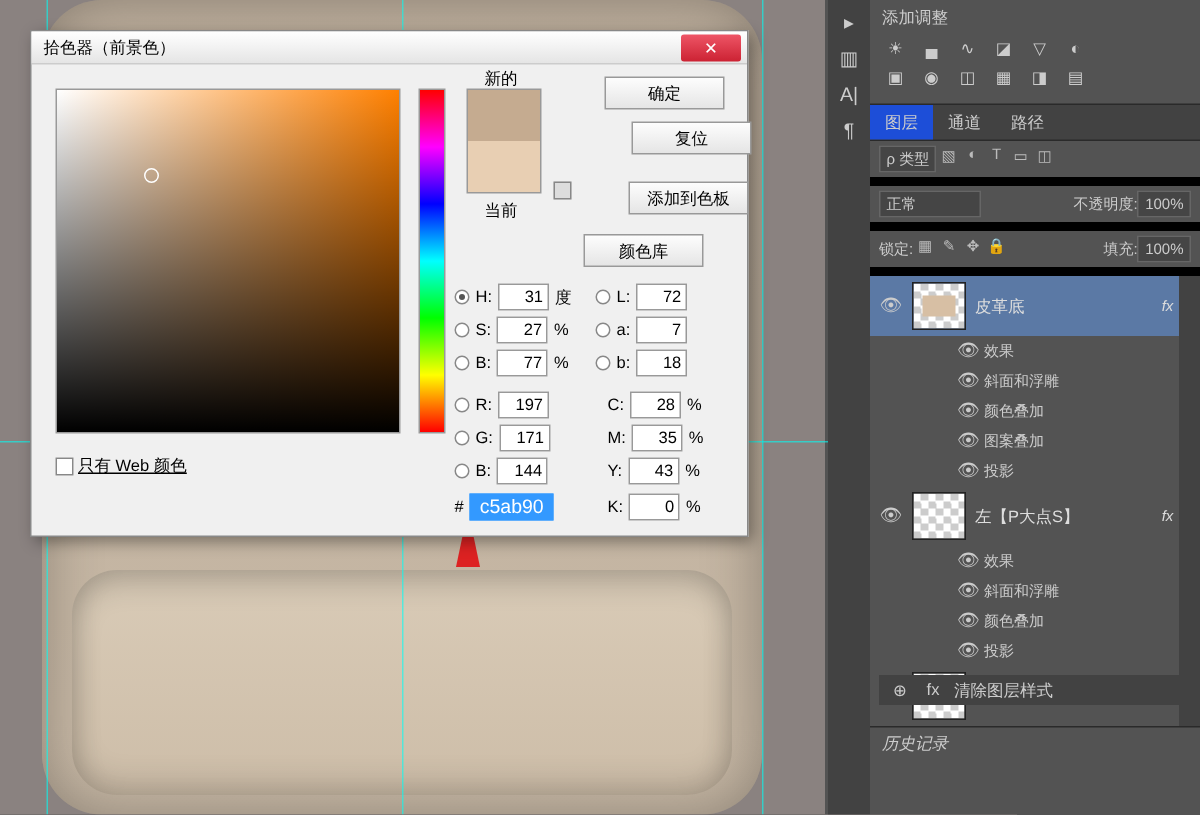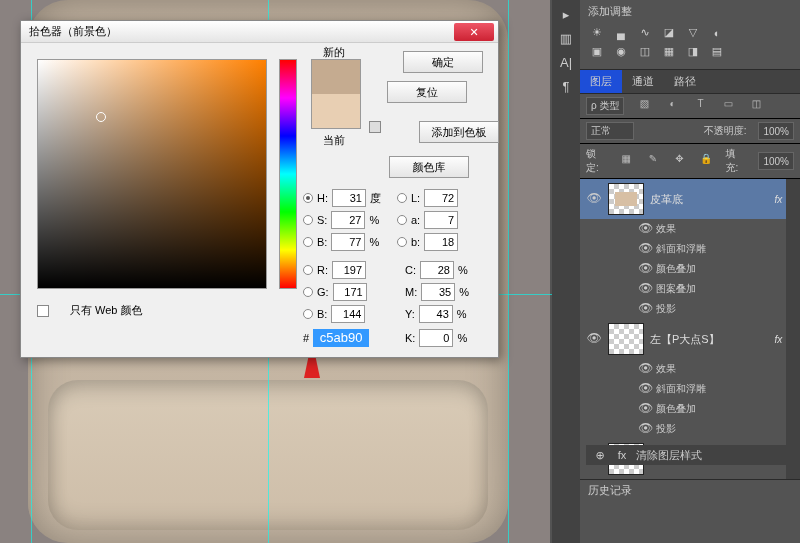--- a/index.html
+++ b/index.html
@@ -15,54 +15,54 @@
 .dialog-body { position: relative; height: calc(100% - 22px); }
 .color-field { position: absolute; left: 16px; top: 16px; width: 230px; height: 230px; background: linear-gradient(to top, #000, transparent), linear-gradient(to right, #fff, #ff8000); border: 1px solid #999; }
 .color-marker { position: absolute; width: 10px; height: 10px; border: 1px solid #fff; border-radius: 50%; left: 58px; top: 52px; }
 .hue-strip { position: absolute; left: 258px; top: 16px; width: 18px; height: 230px; background: linear-gradient(to bottom,#f00,#f0f,#00f,#0ff,#0f0,#ff0,#f00); border: 1px solid #999; }
 .swatch-box { position: absolute; left: 290px; top: 16px; width: 50px; height: 70px; border: 1px solid #999; }
 .swatch-new { width: 100%; height: 50%; background: #c5ab90; }
 .swatch-cur { width: 100%; height: 50%; background: #e8cfb3; }
 .swatch-label { position: absolute; font-size: 11px; }
 .cube-icon { position: absolute; left: 348px; top: 78px; width: 12px; height: 12px; border: 1px solid #888; background: #ddd; }
 .btn { position: absolute; width: 80px; height: 22px; background: linear-gradient(#fdfdfd,#e5e5e5); border: 1px solid #999; font-size: 11px; display: flex; align-items: center; justify-content: center; }
-.web-check { position: absolute; left: 16px; top: 260px; font-size: 11px; display: flex; align-items: center; gap: 21px; }
+.web-check { position: absolute; left: 16px; top: 260px; font-size: 11px; display: flex; align-items: center; gap: 3px; text-decoration: underline; }
 .web-check .chk { width: 12px; height: 12px; border: 1px solid #888; background: #fff; }
 .val-row { position: absolute; display: flex; align-items: center; font-size: 11px; gap: 4px; }
 .val-row .rad { width: 10px; height: 10px; border: 1px solid #888; border-radius: 50%; background: #fff; }
 .val-row .rad.sel::after { content: ''; display: block; width: 4px; height: 4px; background: #555; border-radius: 50%; margin: 2px; }
 .val-input { width: 34px; height: 18px; border: 1px solid #999; background: #fff; text-align: right; padding-right: 3px; font-size: 11px; line-height: 16px; }
 .hex-row { position: absolute; left: 282px; top: 286px; font-size: 11px; display: flex; align-items: center; gap: 4px; }
 .hex-input { width: 56px; height: 18px; border: 1px solid #3399ff; background: #3399ff; color: #fff; text-align: center; font-size: 13px; line-height: 16px; }
 .arrow { position: absolute; left: 304px; top: 340px; width: 0; height: 0; border-left: 8px solid transparent; border-right: 8px solid transparent; border-bottom: 38px solid #d22; }
 .right-panel { position: absolute; right: 0; top: 0; width: 220px; height: 543px; background: #535353; }
 .rp-tool { position: absolute; left: -28px; top: 0; width: 28px; height: 543px; background: #424242; display: flex; flex-direction: column; align-items: center; padding-top: 3px; gap: 2px; }
 .rp-tool div { width: 22px; height: 22px; color: #ccc; display: flex; align-items: center; justify-content: center; font-size: 13px; }
 .adj-panel { background: #535353; border-bottom: 1px solid #2a2a2a; padding: 4px 8px 8px; }
 .adj-title { color: #ccc; font-size: 11px; margin-bottom: 4px; }
 .adj-icons { display: flex; gap: 6px; flex-wrap: wrap; padding: 2px 0; }
 .adj-icons span { width: 18px; height: 15px; display: inline-flex; align-items: center; justify-content: center; color: #ccc; font-size: 11px; }
 .layers-panel { background: #535353; }
 .lp-tabs { display: flex; background: #424242; border-bottom: 1px solid #2a2a2a; }
 .lp-tab { padding: 4px 10px; font-size: 11px; color: #ccc; }
 .lp-tab.act { background: #1d4ed8; }
-.lp-row { display: flex; align-items: center; gap: 12px; padding: 3px 6px; font-size: 10px; color: #ccc; border-bottom: 1px solid #000000; }
+.lp-row { display: flex; align-items: center; gap: 0; padding: 3px 6px; font-size: 10px; color: #ccc; border-bottom: 6px solid #000000; }
 .lp-row select, .lp-row .sel { background: #454545; color: #ccc; border: 1px solid #666; font-size: 10px; height: 18px; padding: 0 4px; }
 .lp-row .sel { display: inline-flex; align-items: center; }
 .lp-ic { display: inline-block; width: 16px; height: 16px; text-align: center; color: #bbb; }
 .layers-list { max-height: 330px; overflow-y: auto; }
 .layer-item { display: flex; align-items: center; padding: 4px 6px; gap: 6px; font-size: 11px; color: #ddd; }
 .layer-item.selected { background: #5b79a5; }
 .eye { width: 16px; height: 16px; color: #ccc; text-align: center; font-size: 12px; }
 .thumb { width: 36px; height: 32px; background: repeating-conic-gradient(#ccc 0 25%, #fff 0 50%) 0 0/10px 10px; border: 1px solid #222; position: relative; }
 .thumb .inner { position: absolute; inset: 8px 6px; background: #d7bfa4; }
 .fx-badge { margin-left: auto; font-style: italic; color: #ddd; font-size: 10px; padding-right: 4px; }
 .fx-sub { padding: 2px 6px 2px 58px; font-size: 10px; color: #ccc; display: flex; align-items: center; gap: 4px; }
 .fx-sub .eye { width: 14px; }
-.hist-panel { background: #535353; border-top: 1px solid #2a2a2a; padding: 3px 8px; }
+.hist-panel { background: #535353; border-top: 1px solid #2a2a2a; padding: 3px 8px; font-style: italic; }
 .hist-title { color: #ccc; font-size: 11px; }
 .scr { position: absolute; right: 0; top: 0; bottom: 0; width: 14px; background: #424242; }
 .btm-bar { position: absolute; bottom: 14px; left: 6px; right: 14px; height: 20px; display: flex; align-items: center; gap: 6px; font-size: 11px; color: #ccc; background: #424242; padding: 0 6px; }
 .btm-bar span.ic { width: 16px; text-align: center; }
 </style>
 </head>
 <body>
 
 <div class="canvas-area">
   <div class="canvas-bg"></div>
@@ -88,21 +88,21 @@
     <div class="hue-strip"></div>
     <div class="swatch-box">
       <div class="swatch-new"></div>
       <div class="swatch-cur"></div>
     </div>
     <span class="swatch-label" style="left:302px;top:2px">新的</span>
     <span class="swatch-label" style="left:302px;top:90px">当前</span>
     <div class="cube-icon"></div>
 
     <div class="btn" style="left:382px;top:8px">确定</div>
-    <div class="btn" style="left:366px;top:38px">复位</div>
+    <div class="btn" style="left:400px;top:38px">复位</div>
     <div class="btn" style="left:398px;top:78px">添加到色板</div>
     <div class="btn" style="left:368px;top:113px">颜色库</div>
 
     <div class="web-check">
       <span class="chk"></span>
       <span>只有 Web 颜色</span>
     </div>
 
     <div class="val-row" style="left:282px;top:146px">
       <span class="rad sel"></span>
@@ -219,21 +219,21 @@
     </div>
     <div class="lp-row">
       <span class="sel">ρ 类型</span>
       <span class="lp-ic">▧</span>
       <span class="lp-ic">◐</span>
       <span class="lp-ic">T</span>
       <span class="lp-ic">▭</span>
       <span class="lp-ic">◫</span>
     </div>
     <div class="lp-row">
-      <span class="sel" style="width:48px">正常</span>
+      <span class="sel" style="width:68px">正常</span>
       <span style="margin-left:auto">不透明度:</span>
       <span class="sel">100%</span>
     </div>
     <div class="lp-row">
       <span>锁定:</span>
       <span class="lp-ic">▦</span>
       <span class="lp-ic">✎</span>
       <span class="lp-ic">✥</span>
       <span class="lp-ic">🔒</span>
       <span style="margin-left:auto">填充:</span>

